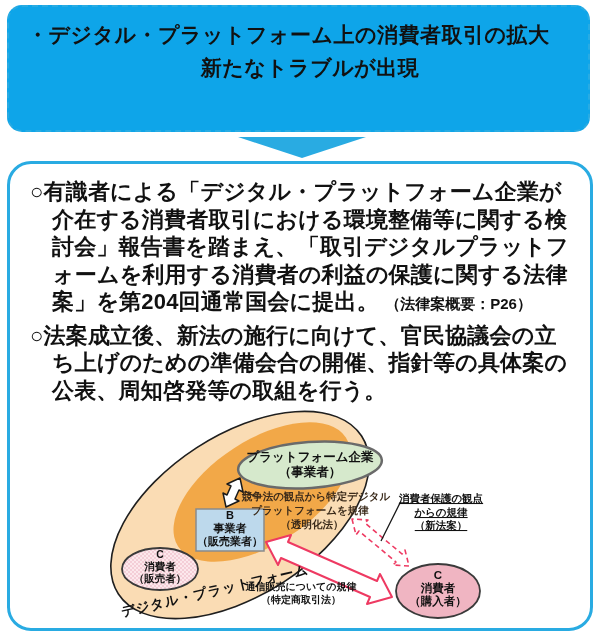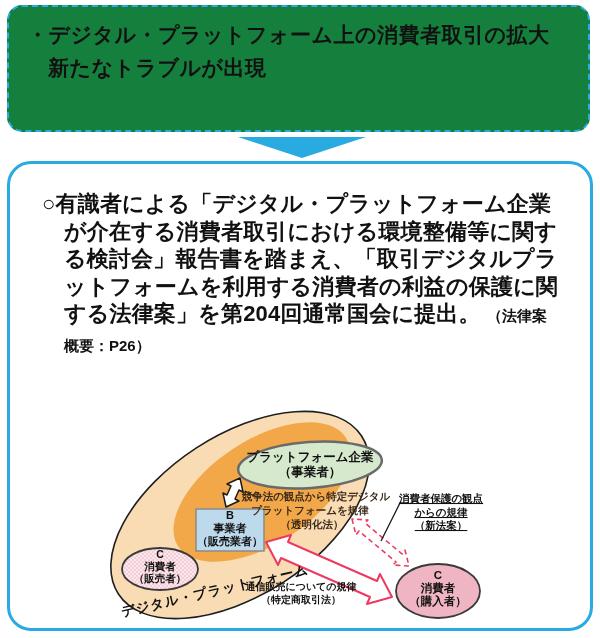--- a/index.html
+++ b/index.html
@@ -5,41 +5,41 @@
   html,body{margin:0;padding:0;}
   body{
     width:600px;height:638px;position:relative;overflow:hidden;
     background:#ffffff;
     font-family:"Liberation Sans","DejaVu Sans",sans-serif;
     -webkit-font-smoothing:antialiased;
   }
   .problem-box{
     position:absolute;left:7px;top:5px;width:583px;height:127px;
     box-sizing:border-box;
-    border:2.5px dashed #29abe2;border-radius:15px;background:#15803d;
+    border:2.5px dashed #29abe2;border-radius:15px;background:#0ea5e9;
     padding:11px 16px 0 18px;
   }
   .problem-box .bullet{
     font-size:21px;font-weight:bold;color:#111;line-height:33px;
     letter-spacing:0.5px;white-space:nowrap;
   }
-  .problem-box .cont{padding-left:21px;}
+  .problem-box .cont{padding-left:21px;text-align:center;}
   .down-arrow{
     position:absolute;left:238px;top:137px;width:128px;height:21px;
     background:#29abe2;
     clip-path:polygon(0 0,100% 0,50% 100%);
   }
   .response-box{
     position:absolute;left:7px;top:161px;width:586px;height:470px;
     box-sizing:border-box;
     border:3.5px solid #29abe2;border-radius:24px;background:#ffffff;
     padding:10px 14px 0 16px;
   }
   .response-box p{
-    margin:16px;font-size:22px;font-weight:bold;color:#111;
+    margin:4px;font-size:22px;font-weight:bold;color:#111;
     line-height:27.5px;letter-spacing:0.2px;
     padding-left:22px;text-indent:-22px;
   }
   .response-box .small-note{font-size:15px;letter-spacing:0;}
   .diagram{
     position:absolute;left:0;top:395px;width:600px;height:240px;
   }
   .dtxt{font-weight:bold;fill:#111;font-family:"Liberation Sans","DejaVu Sans",sans-serif;}
   .note-brown{fill:#3a2a1a;}
   .u{text-decoration:underline;}
@@ -49,20 +49,21 @@
 
 <div class="problem-box">
   <div class="bullet">・デジタル・プラットフォーム上の消費者取引の拡大</div>
   <div class="bullet cont">新たなトラブルが出現</div>
 </div>
 
 <div class="down-arrow"></div>
 
 <div class="response-box">
   <p><span>○有識者による「デジタル・プラットフォーム企業が介在する消費者取引における環境整備等に関する検討会」報告書を踏まえ、「取引デジタルプラットフォームを利用する消費者の利益の保護に関する法律案」を第204回通常国会に提出。</span> <span class="small-note">（法律案概要：P26）</span></p>
+  <p>○法案成立後、新法の施行に向けて、官民協議会の立ち上げのための準備会合の開催、指針等の具体案の公表、周知啓発等の取組を行う。</p>
 </div>
 
 <svg class="diagram" viewBox="0 0 600 240">
   <defs>
     <pattern id="pinkdots" width="4" height="4" patternUnits="userSpaceOnUse">
       <rect width="4" height="4" fill="#fce8ec"></rect>
       <circle cx="1" cy="1" r="0.7" fill="#e8a2b4"></circle>
       <circle cx="3" cy="3" r="0.7" fill="#e8a2b4"></circle>
     </pattern>
   </defs>

